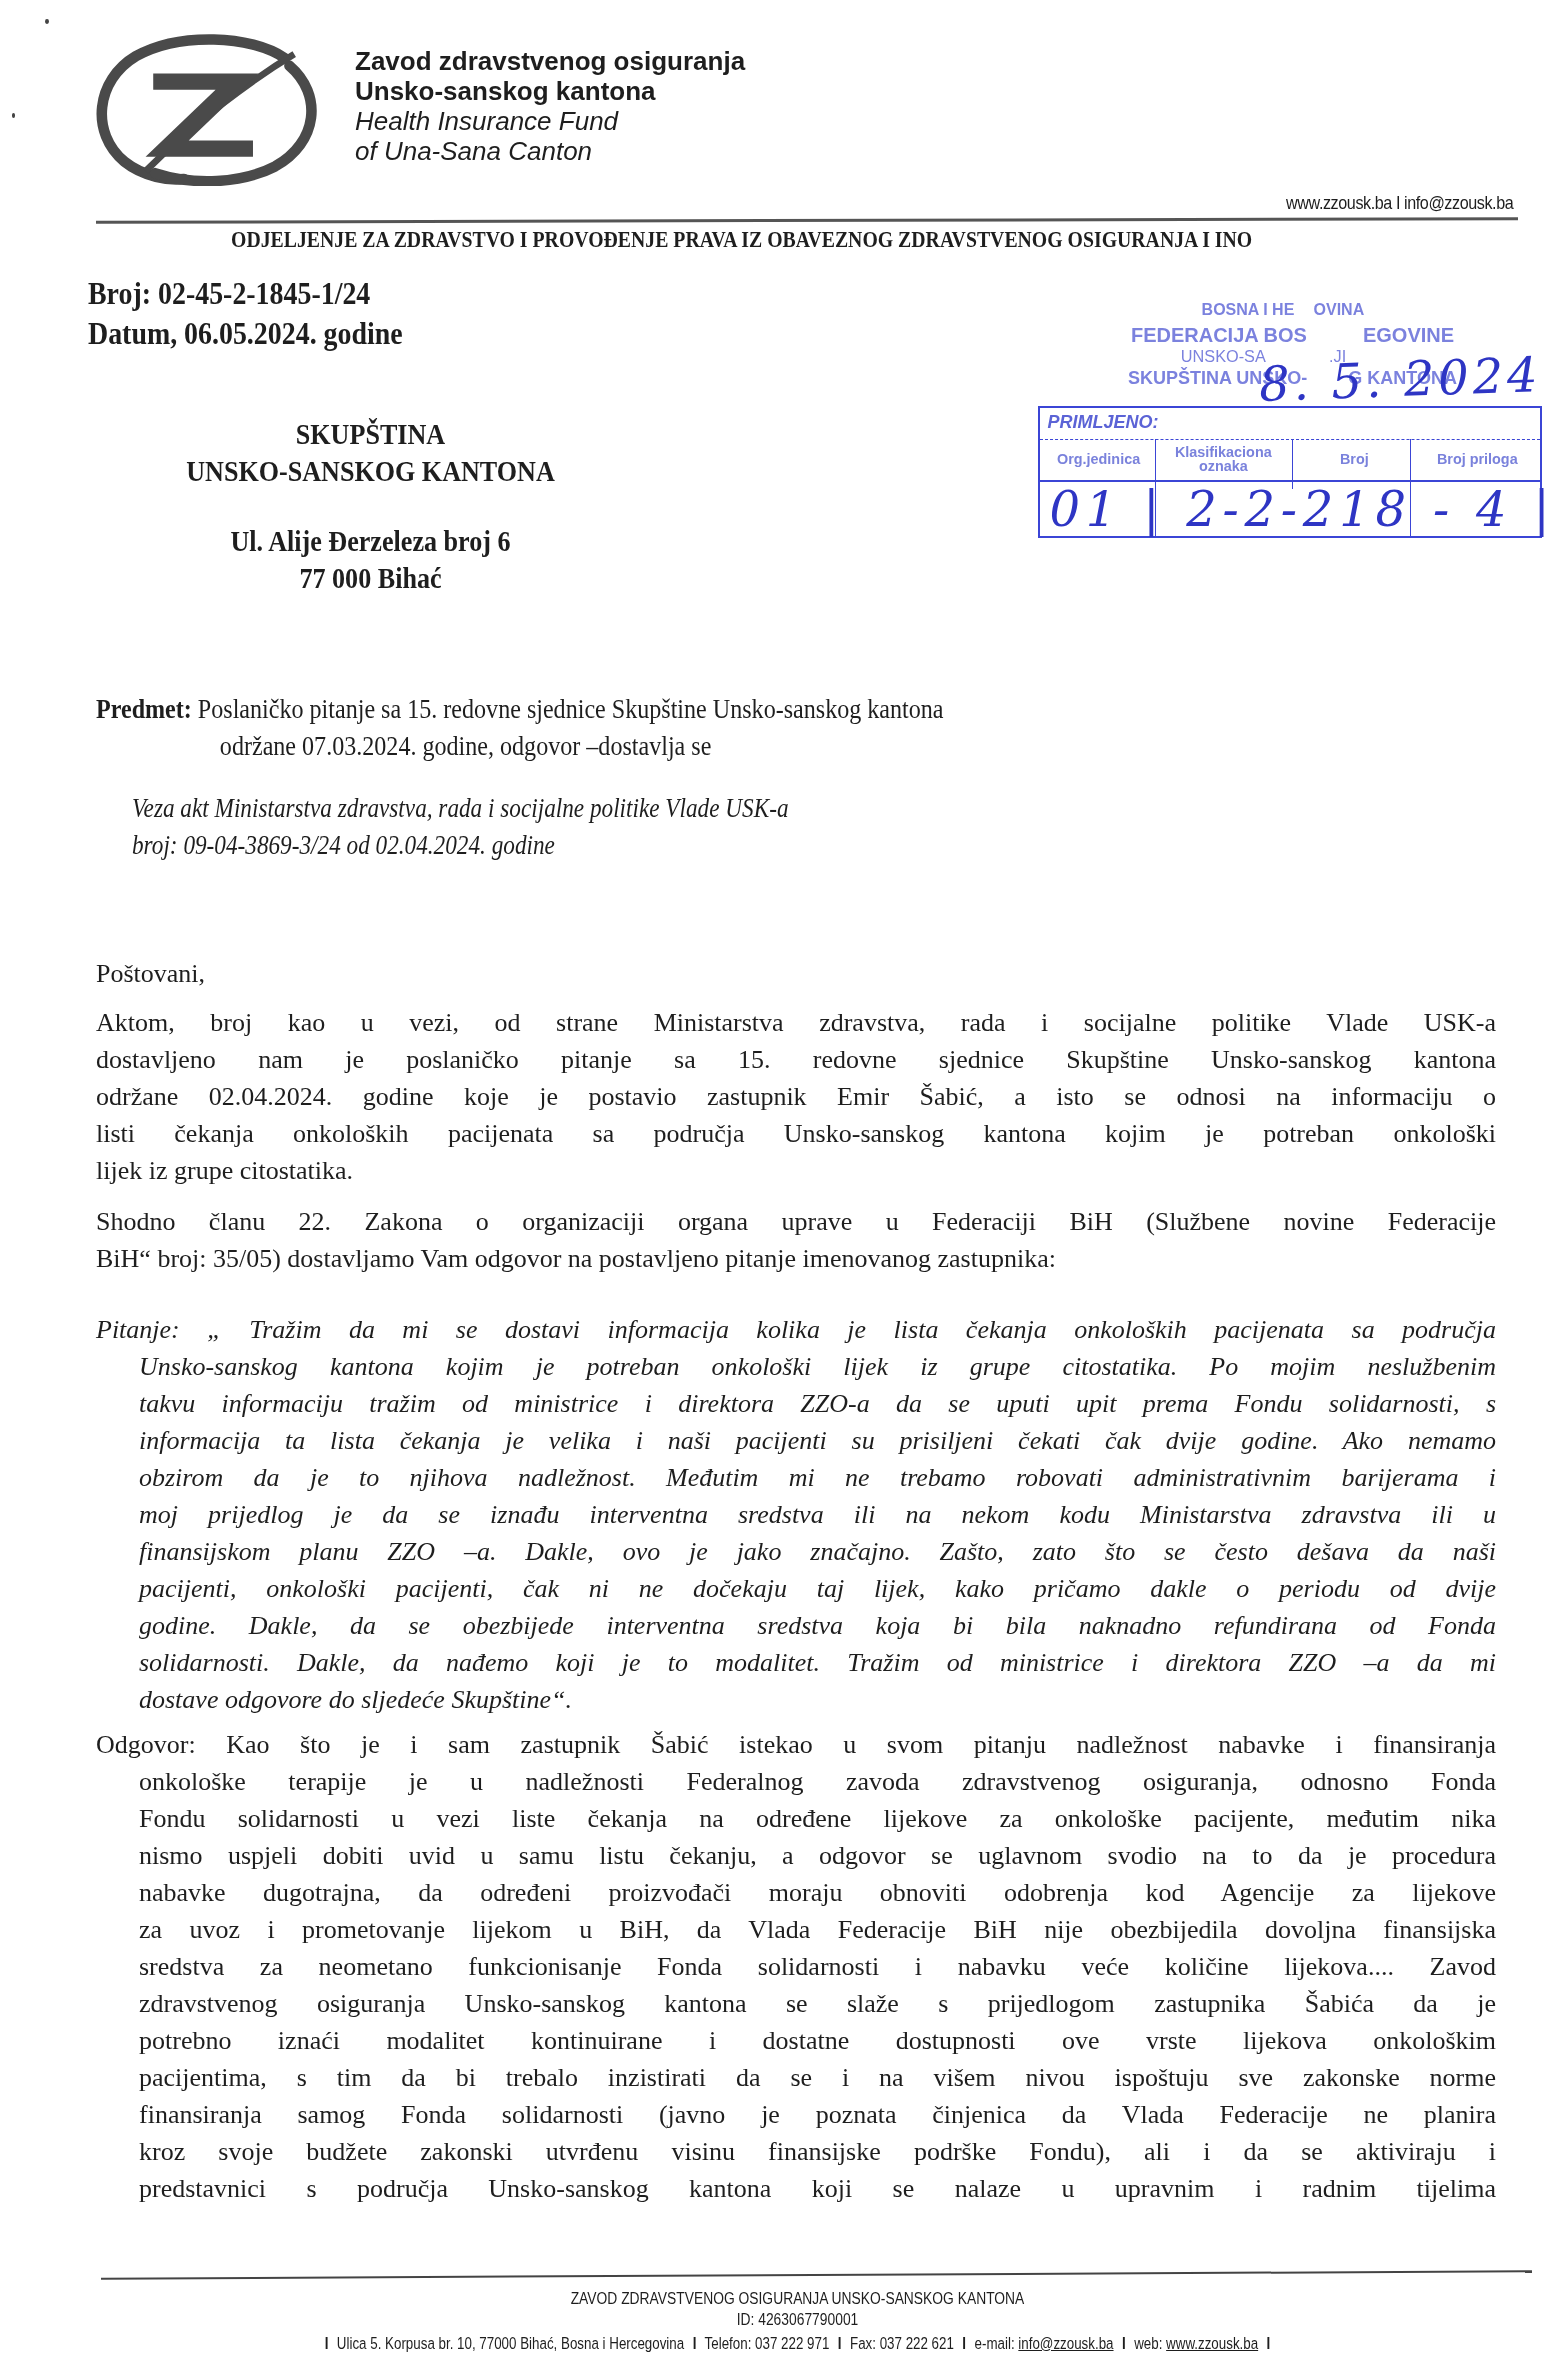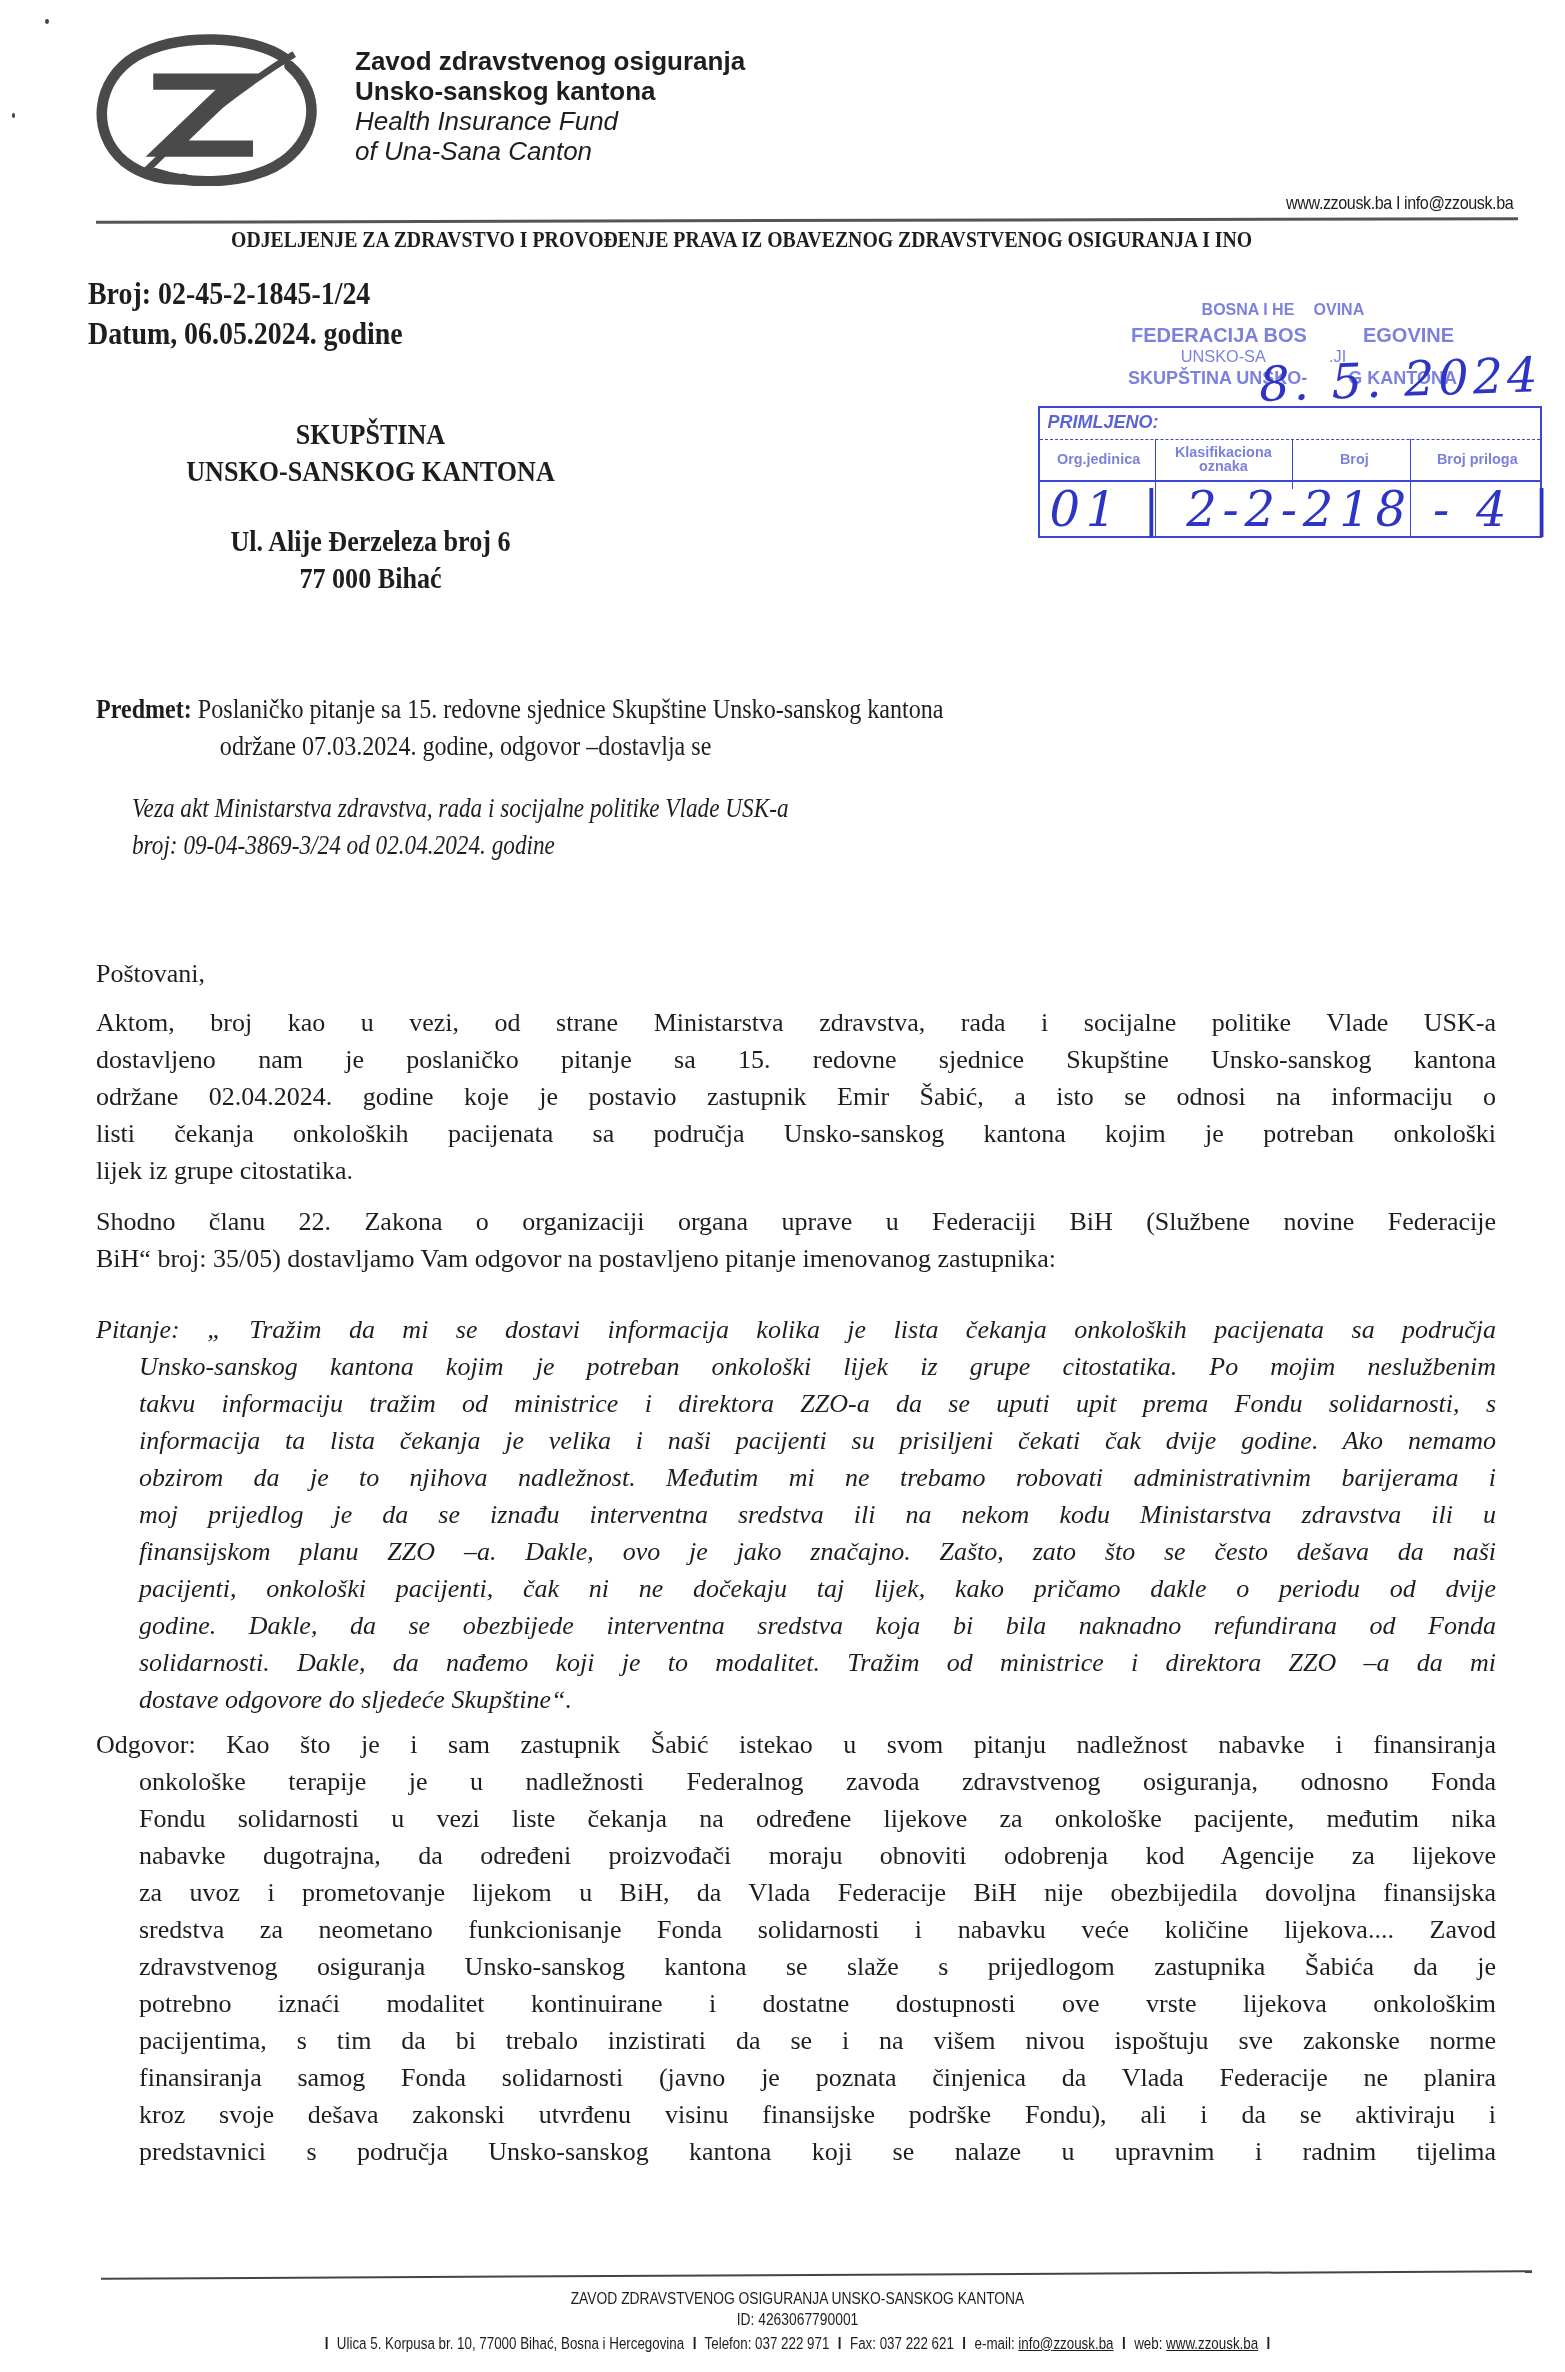--- a/index.html
+++ b/index.html
@@ -164,28 +164,29 @@
   <span class="line">pacijenti, onkološki pacijenti, čak ni ne dočekaju taj lijek, kako pričamo dakle o periodu od dvije</span>
   <span class="line">godine. Dakle, da se obezbijede interventna sredstva koja bi bila naknadno refundirana od Fonda</span>
   <span class="line">solidarnosti. Dakle, da nađemo koji je to modalitet. Tražim od ministrice i direktora ZZO –a da mi</span>
   <span class="line last">dostave odgovore do sljedeće Skupštine“.</span>
 </div>
 
 <div class="abs body serif ind p4">
   <span class="line first">Odgovor: Kao što je i sam zastupnik Šabić istekao u svom pitanju nadležnost nabavke i finansiranja</span>
   <span class="line">onkološke terapije je u nadležnosti Federalnog zavoda zdravstvenog osiguranja, odnosno Fonda</span>
   <span class="line">Fondu solidarnosti u vezi liste čekanja na određene lijekove za onkološke pacijente, međutim nika</span>
+  <span class="line">nismo uspjeli dobiti uvid u samu listu čekanju, a odgovor se uglavnom svodio na to da je procedura</span>
   <span class="line">nabavke dugotrajna, da određeni proizvođači moraju obnoviti odobrenja kod Agencije za lijekove</span>
   <span class="line">za uvoz i prometovanje lijekom u BiH, da Vlada Federacije BiH nije obezbijedila dovoljna finansijska</span>
   <span class="line">sredstva za neometano funkcionisanje Fonda solidarnosti i nabavku veće količine lijekova.... Zavod</span>
   <span class="line">zdravstvenog osiguranja Unsko-sanskog kantona se slaže s prijedlogom zastupnika Šabića da je</span>
   <span class="line">potrebno iznaći modalitet kontinuirane i dostatne dostupnosti ove vrste lijekova onkološkim</span>
   <span class="line">pacijentima, s tim da bi trebalo inzistirati da se i na višem nivou ispoštuju sve zakonske norme</span>
   <span class="line">finansiranja samog Fonda solidarnosti (javno je poznata činjenica da Vlada Federacije ne planira</span>
-  <span class="line">kroz svoje dešava zakonski utvrđenu visinu finansijske podrške Fondu), ali i da se aktiviraju i</span>
+  <span class="line">kroz svoje budžete zakonski utvrđenu visinu finansijske podrške Fondu), ali i da se aktiviraju i</span>
   <span class="line">predstavnici s područja Unsko-sanskog kantona koji se nalaze u upravnim i radnim tijelima</span>
 </div>
 
 <div class="abs rule-bottom"></div>
 <div class="abs footer cond f1">ZAVOD ZDRAVSTVENOG OSIGURANJA UNSKO-SANSKOG KANTONA</div>
 <div class="abs footer cond f2">ID: 4263067790001</div>
 <div class="abs footer cond f3">
   <span class="bar">I</span>
   <span>Ulica 5. Korpusa br. 10, 77000 Bihać, Bosna i Hercegovina</span>
   <span class="bar">I</span>

